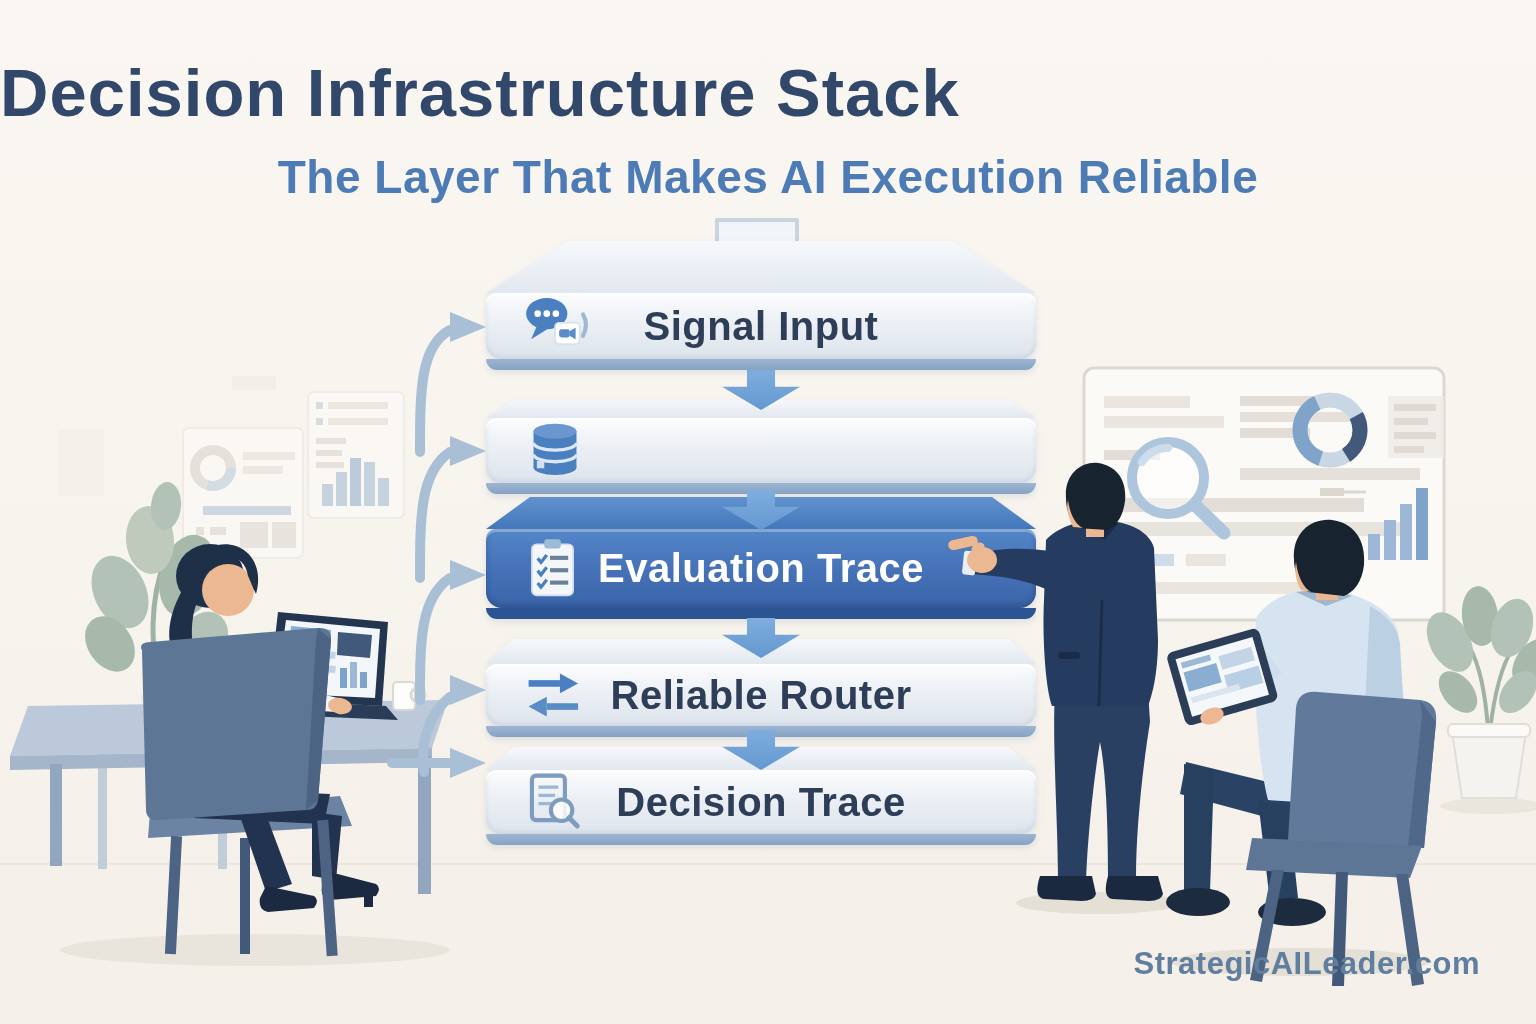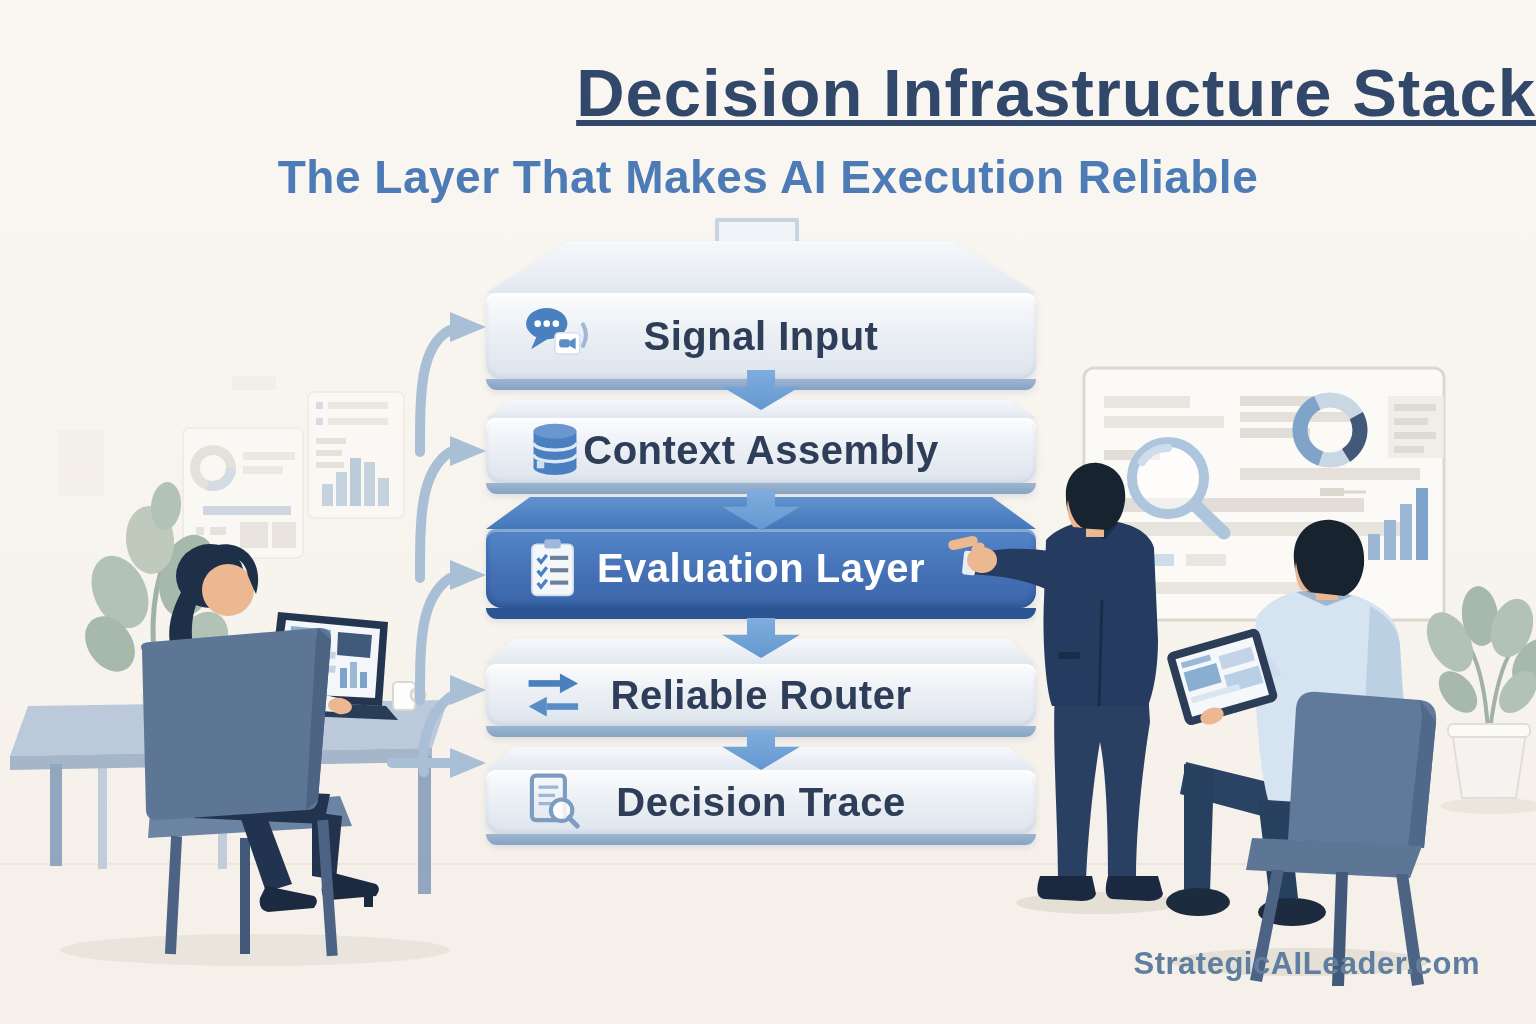--- a/index.html
+++ b/index.html
@@ -10,22 +10,22 @@
   }
   .canvas{position:relative;width:1536px;height:1024px;overflow:hidden;
     background:linear-gradient(180deg,#faf7f2 0%,#f7f3ed 58%,#f4efe8 100%);}
   svg{display:block;}
   .scene{position:absolute;left:0;top:0;}
   .bg-scene{z-index:1;}
   .fg-scene{z-index:6;pointer-events:none;}
 
   
   .title{
-    position:absolute;top:54px;left:0;width:100%;text-align:right;z-index:4;
-    font-size:67px;font-weight:700;letter-spacing:1px;color:var(--title,#32486b);text-decoration:underline;
+    position:absolute;top:54px;left:0;width:100%;text-align:left;z-index:4;
+    font-size:67px;font-weight:700;letter-spacing:1px;color:var(--title,#32486b);
   }
   .subtitle{
     position:absolute;top:150px;left:0;width:100%;text-align:center;z-index:4;
     font-size:46px;font-weight:700;letter-spacing:.5px;color:var(--subtitle,#4d7bb5);
   }
   .watermark{
     position:absolute;top:946px;right:56px;z-index:7;
     font-size:31px;font-weight:700;letter-spacing:.5px;color:var(--watermark,#5f7ea0);
   }
 
@@ -234,21 +234,21 @@
 
   <div class="title">Decision Infrastructure Stack</div>
   <div class="subtitle">The Layer That Makes AI Execution Reliable</div>
 
   <div class="stack">
     <div class="inlet"></div>
     <div class="inlet-chevron"></div>
 
     <div class="layer" style="top:23px">
       <div class="trap trap-wide" style="height:52px"></div>
-      <div class="face" style="height:86px">
+      <div class="face" style="height:66px">
         <span class="layer-icon">
           <svg viewBox="0 0 80 80" width="66" height="66">
             <ellipse cx="30" cy="25" rx="25" ry="19" fill="#4a7fc0"></ellipse>
             <path d="M18,40 L11,56 L32,43 Z" fill="#4a7fc0"></path>
             <circle cx="19" cy="25" r="4" fill="#fff"></circle>
               <circle cx="30" cy="25" r="4" fill="#fff"></circle>
               <circle cx="41" cy="25" r="4" fill="#fff"></circle>
             <rect x="40" y="36" width="30" height="26" rx="5" fill="#fff" stroke="#d8e0ea" stroke-width="2"></rect>
             <rect x="45" y="44" width="13" height="10" rx="3" fill="#5a8cc6"></rect>
             <path d="M58,46 L65,42 L65,56 L58,52 Z" fill="#5a8cc6"></path>
@@ -267,42 +267,41 @@
         <span class="layer-icon">
           <svg viewBox="0 0 80 80" width="66" height="66">
             <rect x="14" y="16" width="52" height="44" fill="#4a7fc0"></rect>
             <ellipse cx="40" cy="16" rx="26" ry="9" fill="#6a97cf"></ellipse>
             <ellipse cx="40" cy="60" rx="26" ry="9" fill="#4a7fc0"></ellipse>
             <path d="M14,30 a26,9 0 0 0 52,0" fill="none" stroke="#dce8f4" stroke-width="4"></path>
             <path d="M14,44 a26,9 0 0 0 52,0" fill="none" stroke="#dce8f4" stroke-width="4"></path>
             <rect x="18" y="52" width="9" height="9" fill="#cfe0f0"></rect>
           </svg>
         </span>
-        <span class="layer-label">Context Assembly</span>
       </div>
       <div class="band"></div>
     </div>
     <div class="flowarrow" style="top:272px"></div>
 
     <div class="layer layer--highlight" style="top:279px">
       <div class="trap trap-mid" style="height:32px"></div>
       <div class="face" style="height:79px">
         <span class="layer-icon">
           <svg viewBox="0 0 80 80" width="66" height="66">
             <rect x="12" y="10" width="50" height="62" rx="6" fill="#f4f7fa" stroke="#d4dde8" stroke-width="2"></rect>
             <rect x="27" y="4" width="20" height="11" rx="3" fill="#9fb9d8"></rect>
             <path d="M19,27 l4,5 l7,-9" stroke="#4a7fc0" stroke-width="4" fill="none"></path>
             <path d="M19,42 l4,5 l7,-9" stroke="#4a7fc0" stroke-width="4" fill="none"></path>
             <path d="M19,57 l4,5 l7,-9" stroke="#4a7fc0" stroke-width="4" fill="none"></path>
             <rect x="34" y="24" width="22" height="5" fill="#6b7f9a"></rect>
             <rect x="34" y="39" width="22" height="5" fill="#6b7f9a"></rect>
             <rect x="34" y="54" width="22" height="5" fill="#6b7f9a"></rect>
           </svg>
         </span>
-        <span class="layer-label">Evaluation Layer</span>
+        <span class="layer-label">Evaluation Trace</span>
       </div>
       <div class="band"></div>
     </div>
     <div class="flowarrow" style="top:400px"></div>
 
     <div class="layer" style="top:421px">
       <div class="trap trap-slim" style="height:25px"></div>
       <div class="face" style="height:62px">
         <span class="layer-icon">
           <svg viewBox="0 0 80 80" width="66" height="66">

